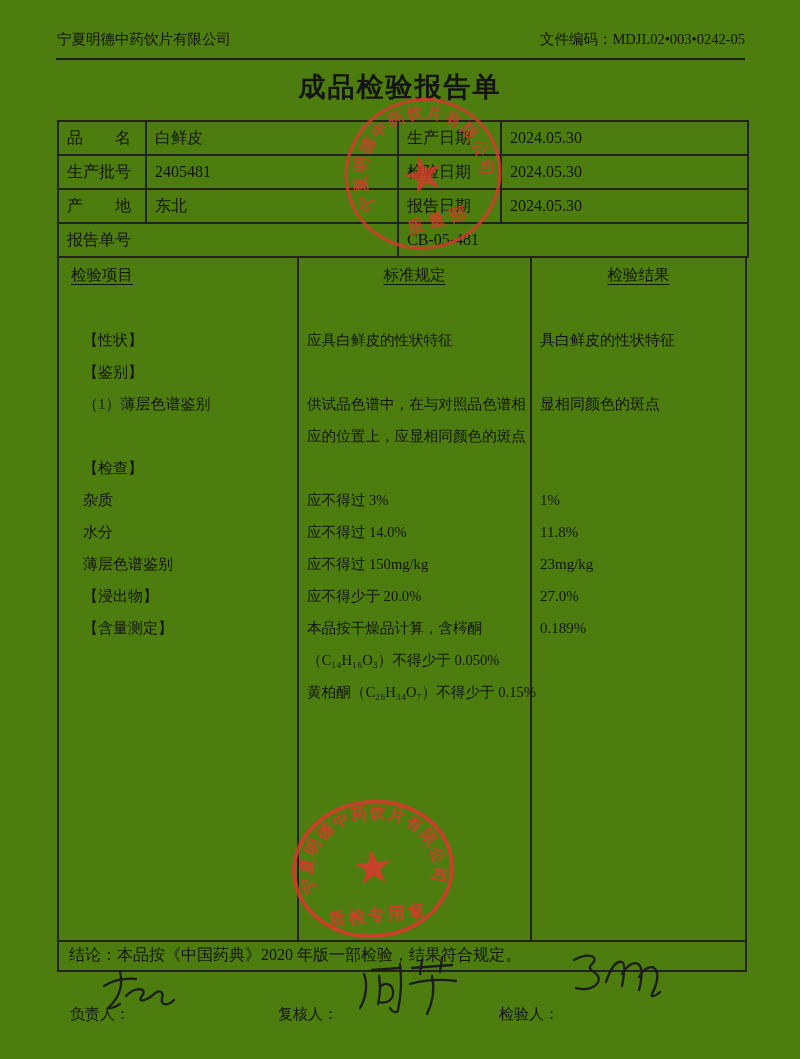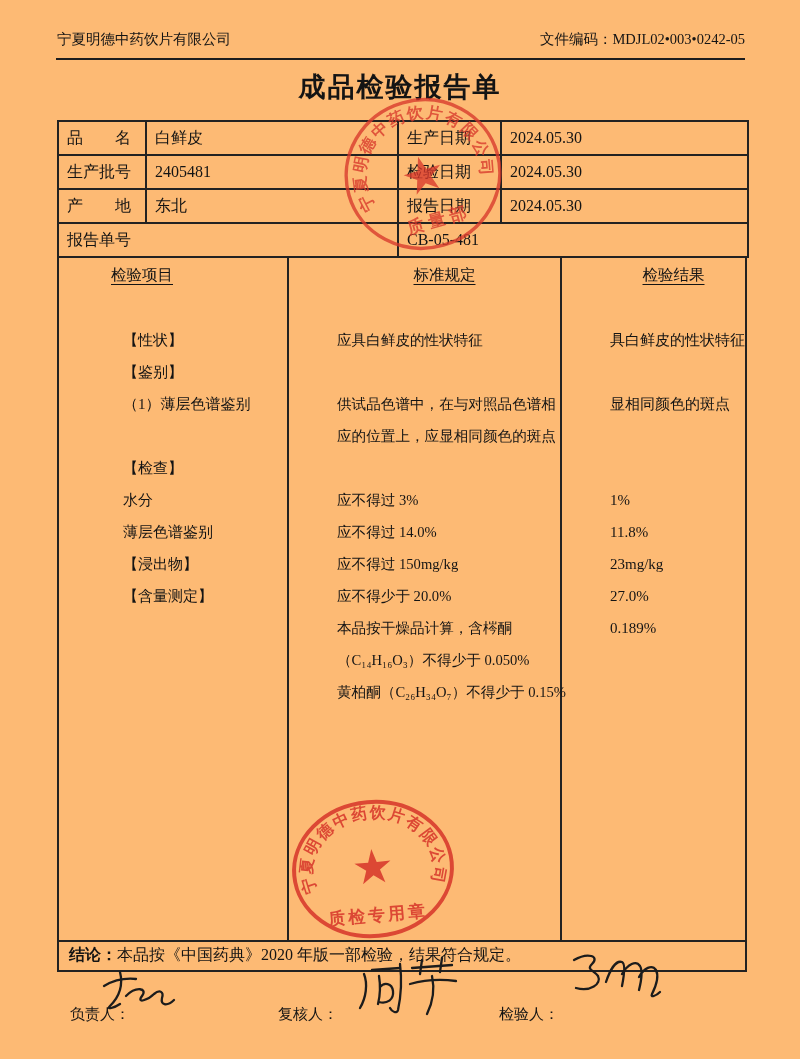--- a/index.html
+++ b/index.html
@@ -1,19 +1,19 @@
 <!DOCTYPE html>
 <html><head>
 <meta charset="utf-8">
 <style>
   html,body{margin:0;padding:0;background:#e8e8e8;}
   .page{
     position:relative;
     width:800px;height:1059px;
-    background:#fdba74;
+    background:#4d7c0f;
     font-family:"Liberation Serif","DejaVu Serif",serif;
     color:#141414;
     overflow:hidden;
   }
   .doc-header{
     padding:30px 55px 0 57px;
     display:flex;justify-content:space-between;
     font-size:14.5px;line-height:18px;
   }
   .header-rule{margin:10px 55px 0 56px;border-bottom:2px solid #1d1d1d;height:0;}
@@ -28,38 +28,38 @@
   .info-table td{
     border:2px solid #222;height:32px;
     padding:0 7px 0 8px;white-space:nowrap;overflow:hidden;
   }
 
   
   .main-grid{
     display:flex;height:684px;box-sizing:border-box;
     border:2px solid #222;border-top:none;
   }
-  .mcol{box-sizing:border-box;height:100%;margin-left:40px;}
+  .mcol{box-sizing:border-box;height:100%;}
   .c1{width:240px;border-right:2px solid #222;}
   .c2{width:233px;border-right:2px solid #222;}
   .c3{flex:1;}
   .mhead{height:34px;line-height:34px;text-align:center;font-size:15.5px;}
   .c1 .mhead{text-align:left;padding-left:12px;}
   .u{text-decoration:underline;text-underline-offset:4px;}
   .mline{height:32px;line-height:32px;font-size:15px;white-space:nowrap;}
   .c1 .mline{padding-left:24px;}
   .c2 .mline{padding-left:8px;font-size:14.6px;}
   .c3 .mline{padding-left:8px;}
 
   
   .conclusion{
     box-sizing:border-box;border:2px solid #222;border-top:none;
     height:30px;line-height:26px;padding-left:10px;font-size:16px;white-space:nowrap;
   }
-  .conclusion .bold{font-weight:bold;}
+  .conclusion .bold{font-weight:normal;}
 
   
   .footer{position:relative;height:80px;}
   .sig-label{position:absolute;top:33px;font-size:15px;}
 
   
   .stamp{position:absolute;pointer-events:none;}
   .stamp-top{left:340px;top:95px;opacity:.78;}
   .stamp-bottom{left:285px;top:795px;opacity:.88;}
   .stamp text{font-family:"Liberation Serif","DejaVu Serif",serif;font-weight:bold;}
@@ -122,20 +122,21 @@
     <div class="main-grid">
       <div class="mcol c1">
         <div class="mhead"><span class="u">检验项目</span></div>
         <div>
             <div class="mline"></div>
             <div class="mline">【性状】</div>
             <div class="mline">【鉴别】</div>
             <div class="mline">（1）薄层色谱鉴别</div>
             <div class="mline"></div>
             <div class="mline">【检查】</div>
+            <div class="mline">杂质</div>
             <div class="mline">水分</div>
             <div class="mline">薄层色谱鉴别</div>
             <div class="mline">【浸出物】</div>
             <div class="mline">【含量测定】</div>
             <div class="mline"></div>
             <div class="mline"></div>
           </div>
       </div>
       <div class="mcol c2">
         <div class="mhead"><span class="u">标准规定</span></div>

